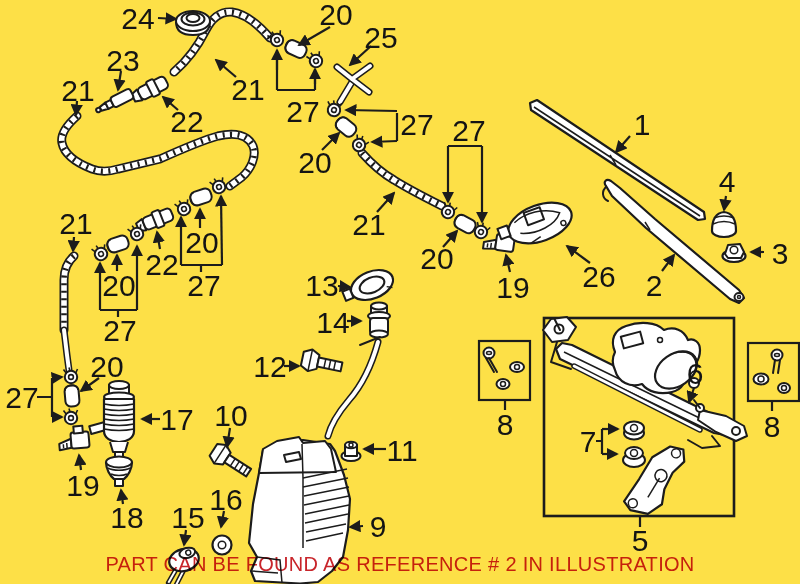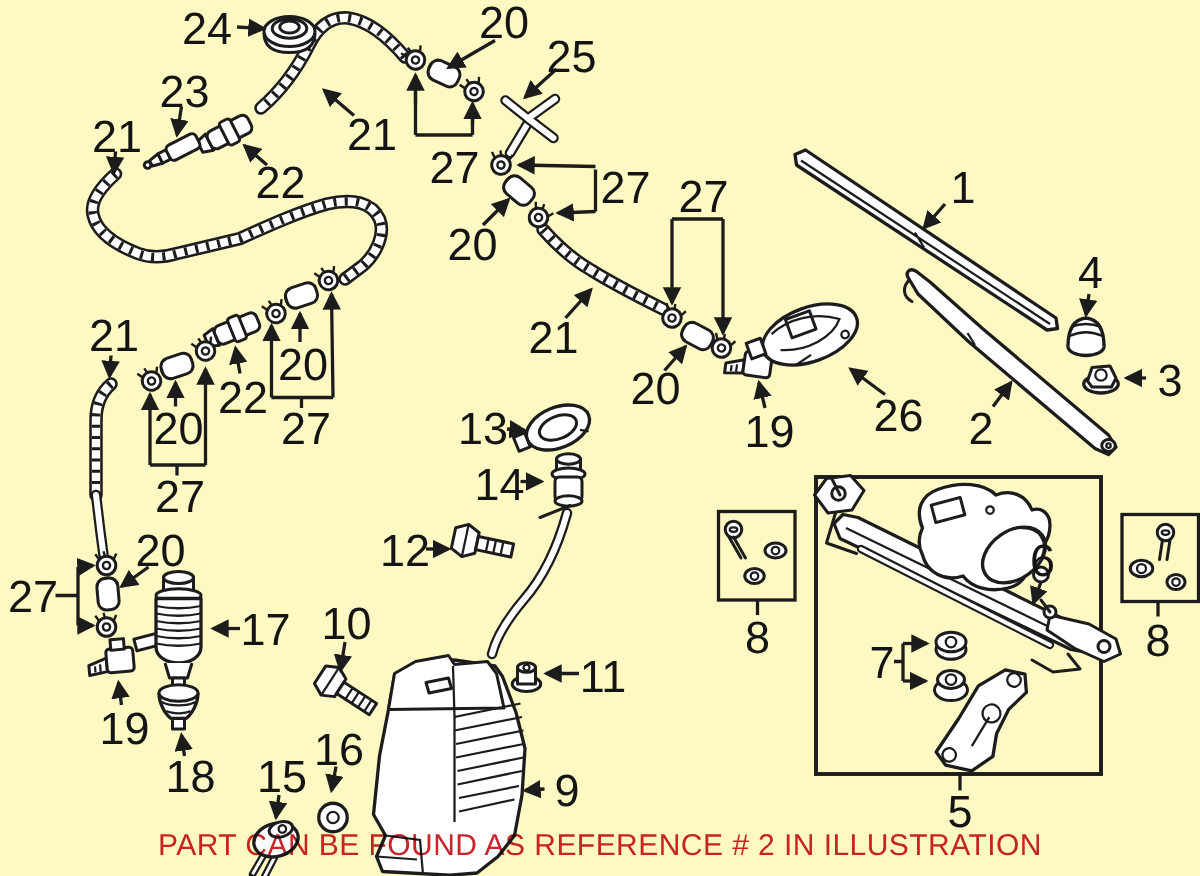--- a/index.html
+++ b/index.html
@@ -1,16 +1,16 @@
 <!DOCTYPE html>
 <html><head>
 <meta charset="utf-8">
 <style>
   html,body{margin:0;padding:0;background:#fff;}
-  #stage{position:relative;width:800px;height:584px;background:#fef9c3;overflow:hidden;
+  #stage{position:relative;width:800px;height:584px;background:#fde047;overflow:hidden;
          font-family:"Liberation Sans",sans-serif;}
   svg{position:absolute;left:0;top:0;}
   .ln{fill:none;stroke:#1c1c1c;stroke-width:2;stroke-linecap:round;stroke-linejoin:round;}
   .fw{fill:#fff;stroke:#1c1c1c;stroke-width:2.2;stroke-linejoin:round;}
   .fw2{fill:#fff;stroke:#1c1c1c;stroke-width:2;stroke-linejoin:round;}
   .hO{fill:none;stroke:#1c1c1c;stroke-width:9;stroke-linecap:round;}
   .hI{fill:none;stroke:#fff;stroke-width:5.6;stroke-linecap:round;}
   .hT{fill:none;stroke:#1c1c1c;stroke-width:5.6;stroke-dasharray:2 5.5;}
   .tO{fill:none;stroke:#1c1c1c;stroke-width:7;stroke-linecap:round;}
   .tI{fill:none;stroke:#fff;stroke-width:4;stroke-linecap:round;}

